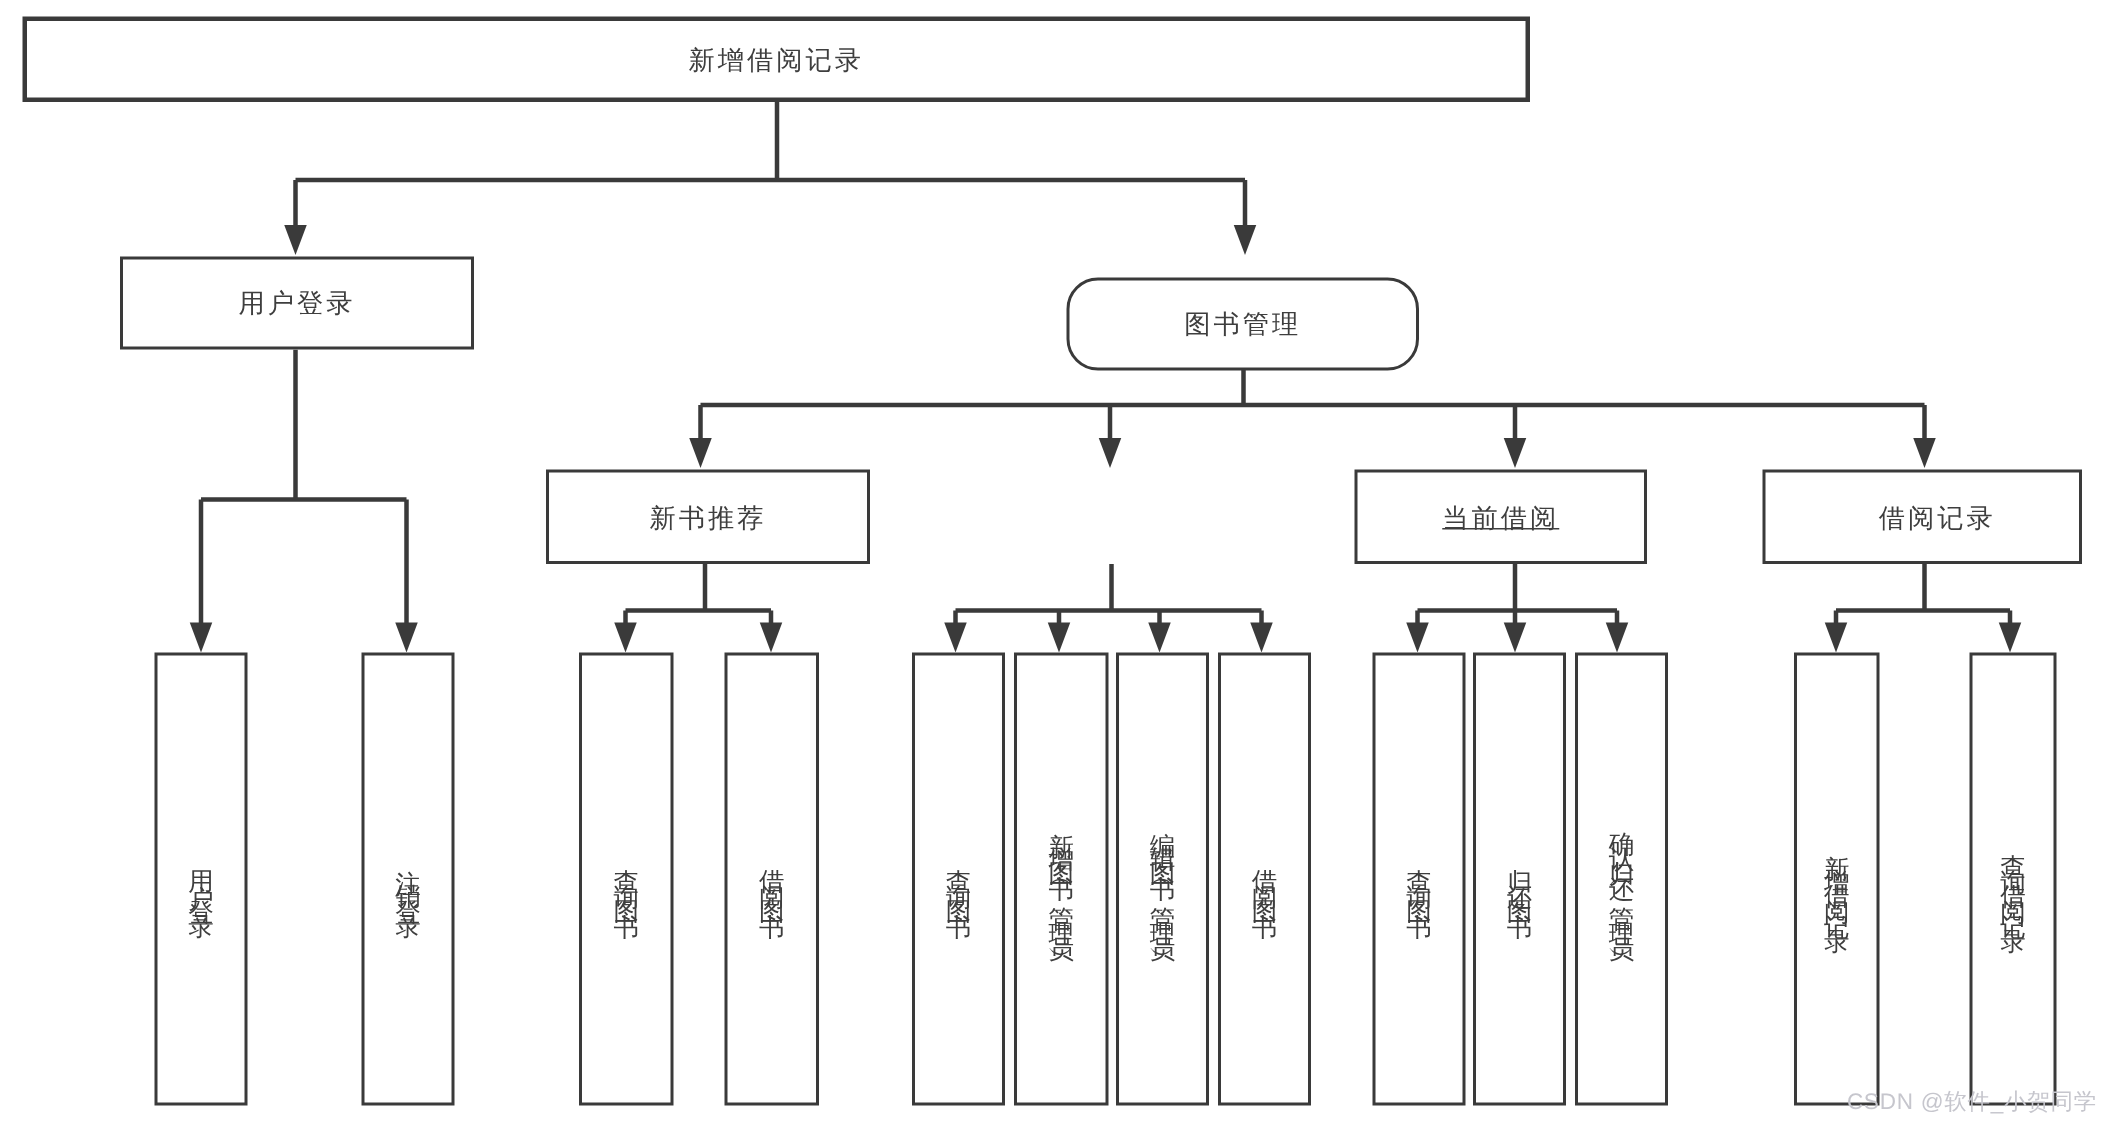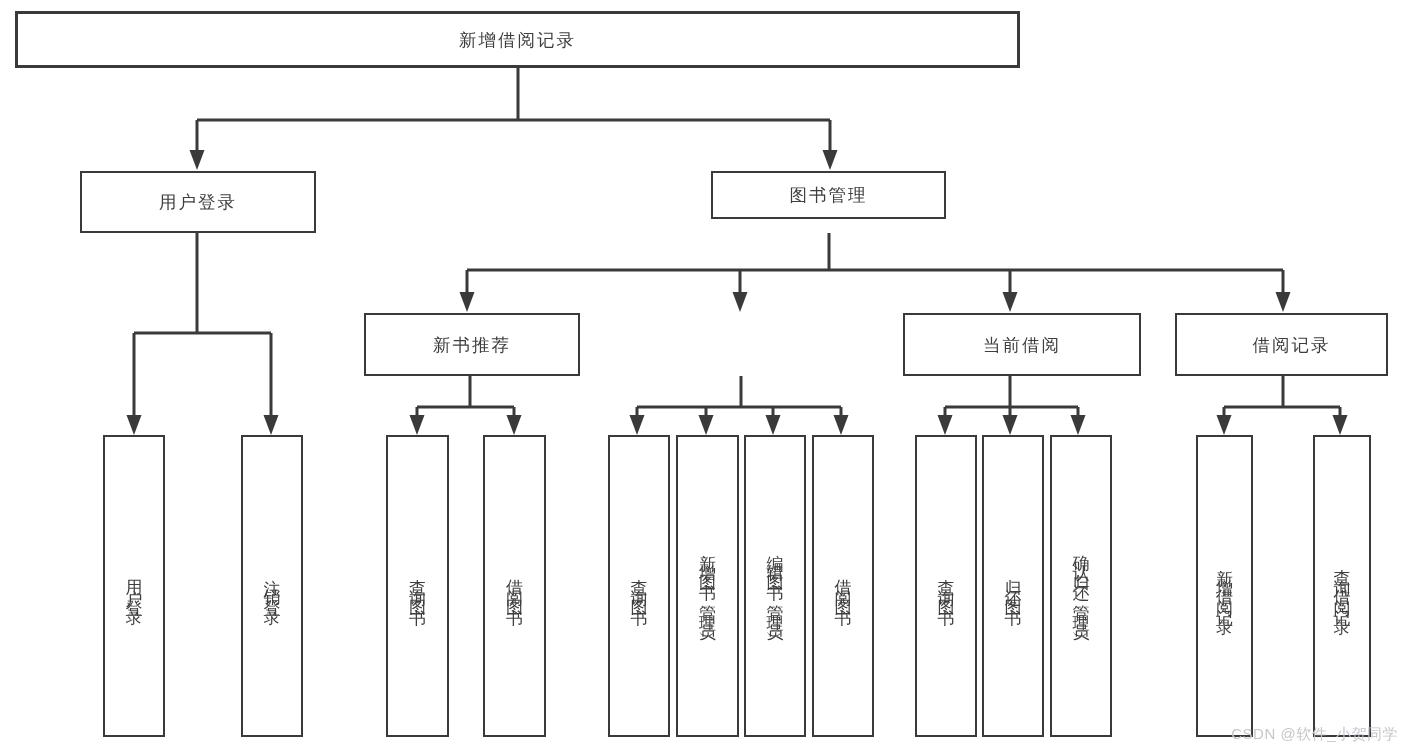--- a/index.html
+++ b/index.html
@@ -103,24 +103,24 @@
     <polygon points="1070.5,415 1085.5,415 1078,435"></polygon>
 
     <path d="M1283 376 V407 M1224 407 H1340 M1224 407 V418 M1340 407 V418"></path>
     <polygon points="1216.5,415 1231.5,415 1224,435"></polygon>
     <polygon points="1332.5,415 1347.5,415 1340,435"></polygon>
   </svg>
 
   <div class="node" style="left:15px; top:11px; width:1005px; height:57px; border-width:3px;">新增借阅记录</div>
 
   <div class="node" style="left:80px; top:171px; width:236px; height:62px;">用户登录</div>
-  <div class="node" style="left:711px; top:171px; width:235px; height:48px;">图书管理</div>
+  <div class="node" style="left:711px; top:185px; width:235px; height:62px;border-radius:21px;">图书管理</div>
 
   <div class="node" style="left:364px; top:313px; width:216px; height:63px;">新书推荐</div>
-  <div class="node" style="left:903px; top:313px; width:238px; height:63px;">当前借阅</div>
+  <div class="node" style="left:903px; top:313px; width:195px; height:63px;text-decoration:underline;">当前借阅</div>
   <div class="node" style="left:1175px; top:313px; width:213px; height:63px;padding-left:20px;">借阅记录</div>
 
   <div class="node leaf" style="left:103px; width:62px;">
     <span class="vtext">用户登录</span>
   </div>
   <div class="node leaf" style="left:241px; width:62px;">
     <span class="vtext">注销登录</span>
   </div>
 
   <div class="node leaf" style="left:386px; width:63px;">

